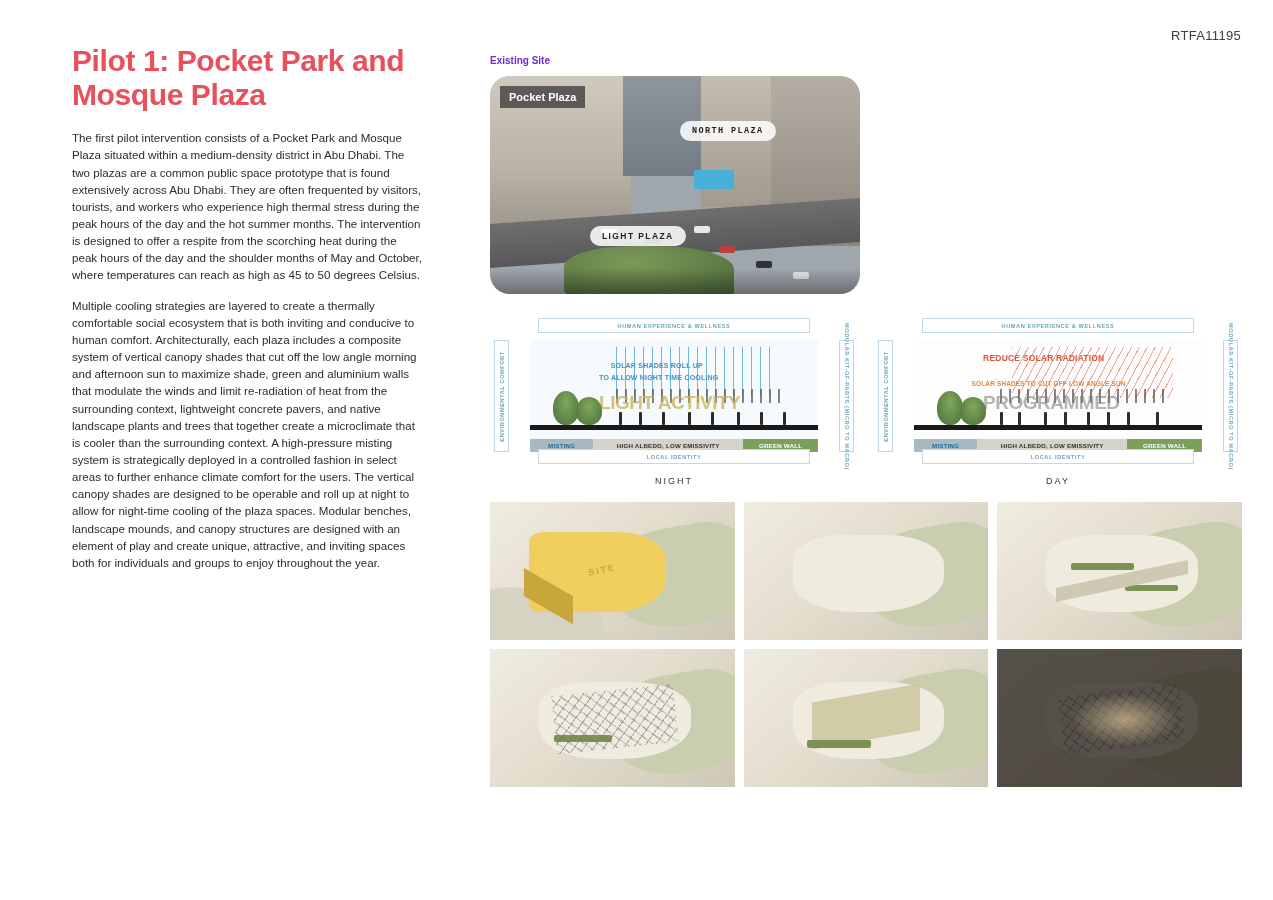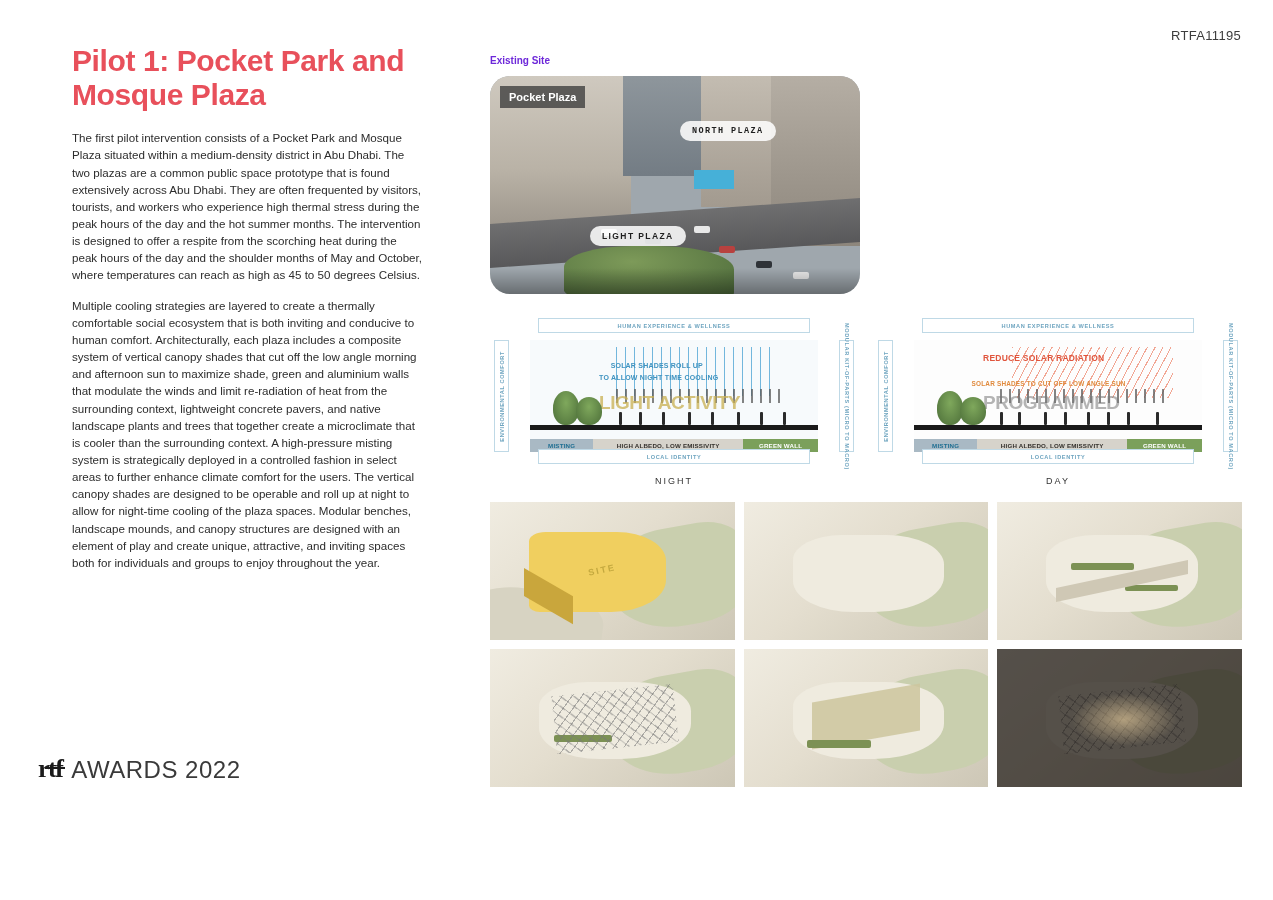--- a/index.html
+++ b/index.html
@@ -321,24 +321,20 @@
 <div class="page">
 
   <div class="ref-code">RTFA11195</div>
 
   <div class="left-col">
     <h1 class="title">Pilot 1: Pocket Park and Mosque Plaza</h1>
     <p class="body-text">The first pilot intervention consists of a Pocket Park and Mosque Plaza situated within a medium-density district in Abu Dhabi. The two plazas are a common public space prototype that is found extensively across Abu Dhabi. They are often frequented by visitors, tourists, and workers who experience high thermal stress during the peak hours of the day and the hot summer months. The intervention is designed to offer a respite from the scorching heat during the peak hours of the day and the shoulder months of May and October, where temperatures can reach as high as 45 to 50 degrees Celsius.</p>
     <p class="body-text">Multiple cooling strategies are layered to create a thermally comfortable social ecosystem that is both inviting and conducive to human comfort. Architecturally, each plaza includes a composite system of vertical canopy shades that cut off the low angle morning and afternoon sun to maximize shade, green and aluminium walls that modulate the winds and limit re-radiation of heat from the surrounding context, lightweight concrete pavers, and native landscape plants and trees that together create a microclimate that is cooler than the surrounding context. A high-pressure misting system is strategically deployed in a controlled fashion in select areas to further enhance climate comfort for the users. The vertical canopy shades are designed to be operable and roll up at night to allow for night-time cooling of the plaza spaces. Modular benches, landscape mounds, and canopy structures are designed with an element of play and create unique, attractive, and inviting spaces both for individuals and groups to enjoy throughout the year.</p>
   </div>
 
-  <div class="footer">
-    <span class="rtf-mark">rtf</span>
-    <span class="awards-text">AWARDS 2022</span>
-  </div>
 
   <div class="right-col">
 
     <div class="section-head">Existing Site</div>
 
     <div class="photo-row">
 
       <div class="photo left-photo">
         <div class="p1-sky"></div>
         <div class="p1-blockA"></div>

